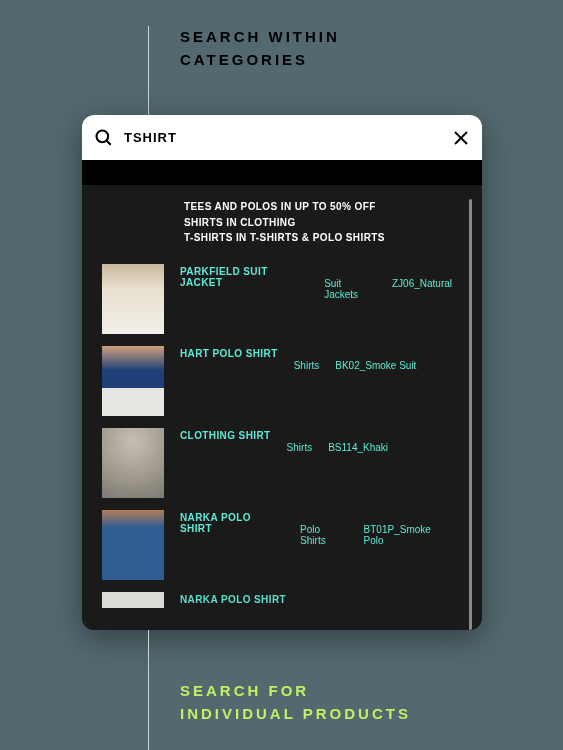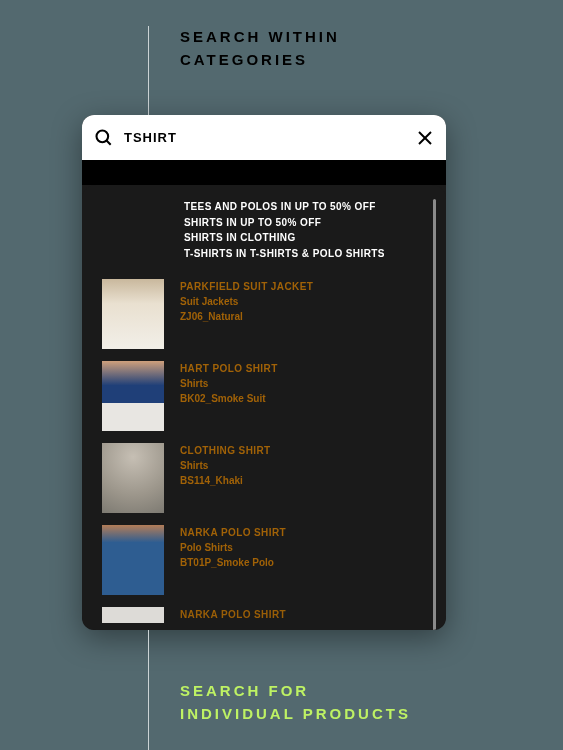--- a/index.html
+++ b/index.html
@@ -44,21 +44,21 @@
     left: 148px;
     top: 630px;
     width: 1px;
     height: 120px;
     background: #cbd3d5;
   }
   .panel {
     position: absolute;
     left: 82px;
     top: 115px;
-    width: 364px;
+    width: 400px;
     height: 515px;
     border-radius: 12px;
     overflow: hidden;
     box-shadow: 0 8px 30px rgba(0,0,0,0.4);
     background: #1a1a1a;
   }
   .search-bar {
     height: 45px;
     background: #ffffff;
     display: flex;
@@ -120,33 +120,33 @@
     flex-shrink: 0;
     position: relative;
     overflow: hidden;
   }
   .thumb-inner {
     width: 100%;
     height: 100%;
   }
   .product-meta {
     display: flex;
-    flex-direction: column;
-    color: #a16207;
-    gap: 4px;
+    color: #5eead4;
+    gap: 16px;
     padding-top: 2px;
   }
   .p-title {
     font-size: 10px;
     font-weight: 700;
     letter-spacing: 0.4px;
   }
   .p-sub {
     font-size: 10px;
-    font-weight: 700;
+    font-weight: 400;
+    margin-top: 12px;
   }
   .scrollbar {
     position: absolute;
     right: 10px;
     top: 14px;
     width: 3px;
     height: 450px;
     background: #8a8a8a;
     border-radius: 2px;
   }
@@ -181,21 +181,20 @@
     </span>
   </div>
 
   <div class="black-gap"></div>
 
   <div class="results">
     <div class="scrollbar"></div>
 
     <div class="categories">
       <div class="cat-item">TEES AND POLOS IN UP TO 50% OFF</div>
-      <div class="cat-item">SHIRTS IN UP TO 50% OFF</div>
       <div class="cat-item">SHIRTS IN CLOTHING</div>
       <div class="cat-item">T-SHIRTS IN T-SHIRTS &amp; POLO SHIRTS</div>
     </div>
 
     <div class="products">
 
       <div class="product-row">
         <div class="thumb">
             <div class="thumb-inner t1"></div>
           </div>

